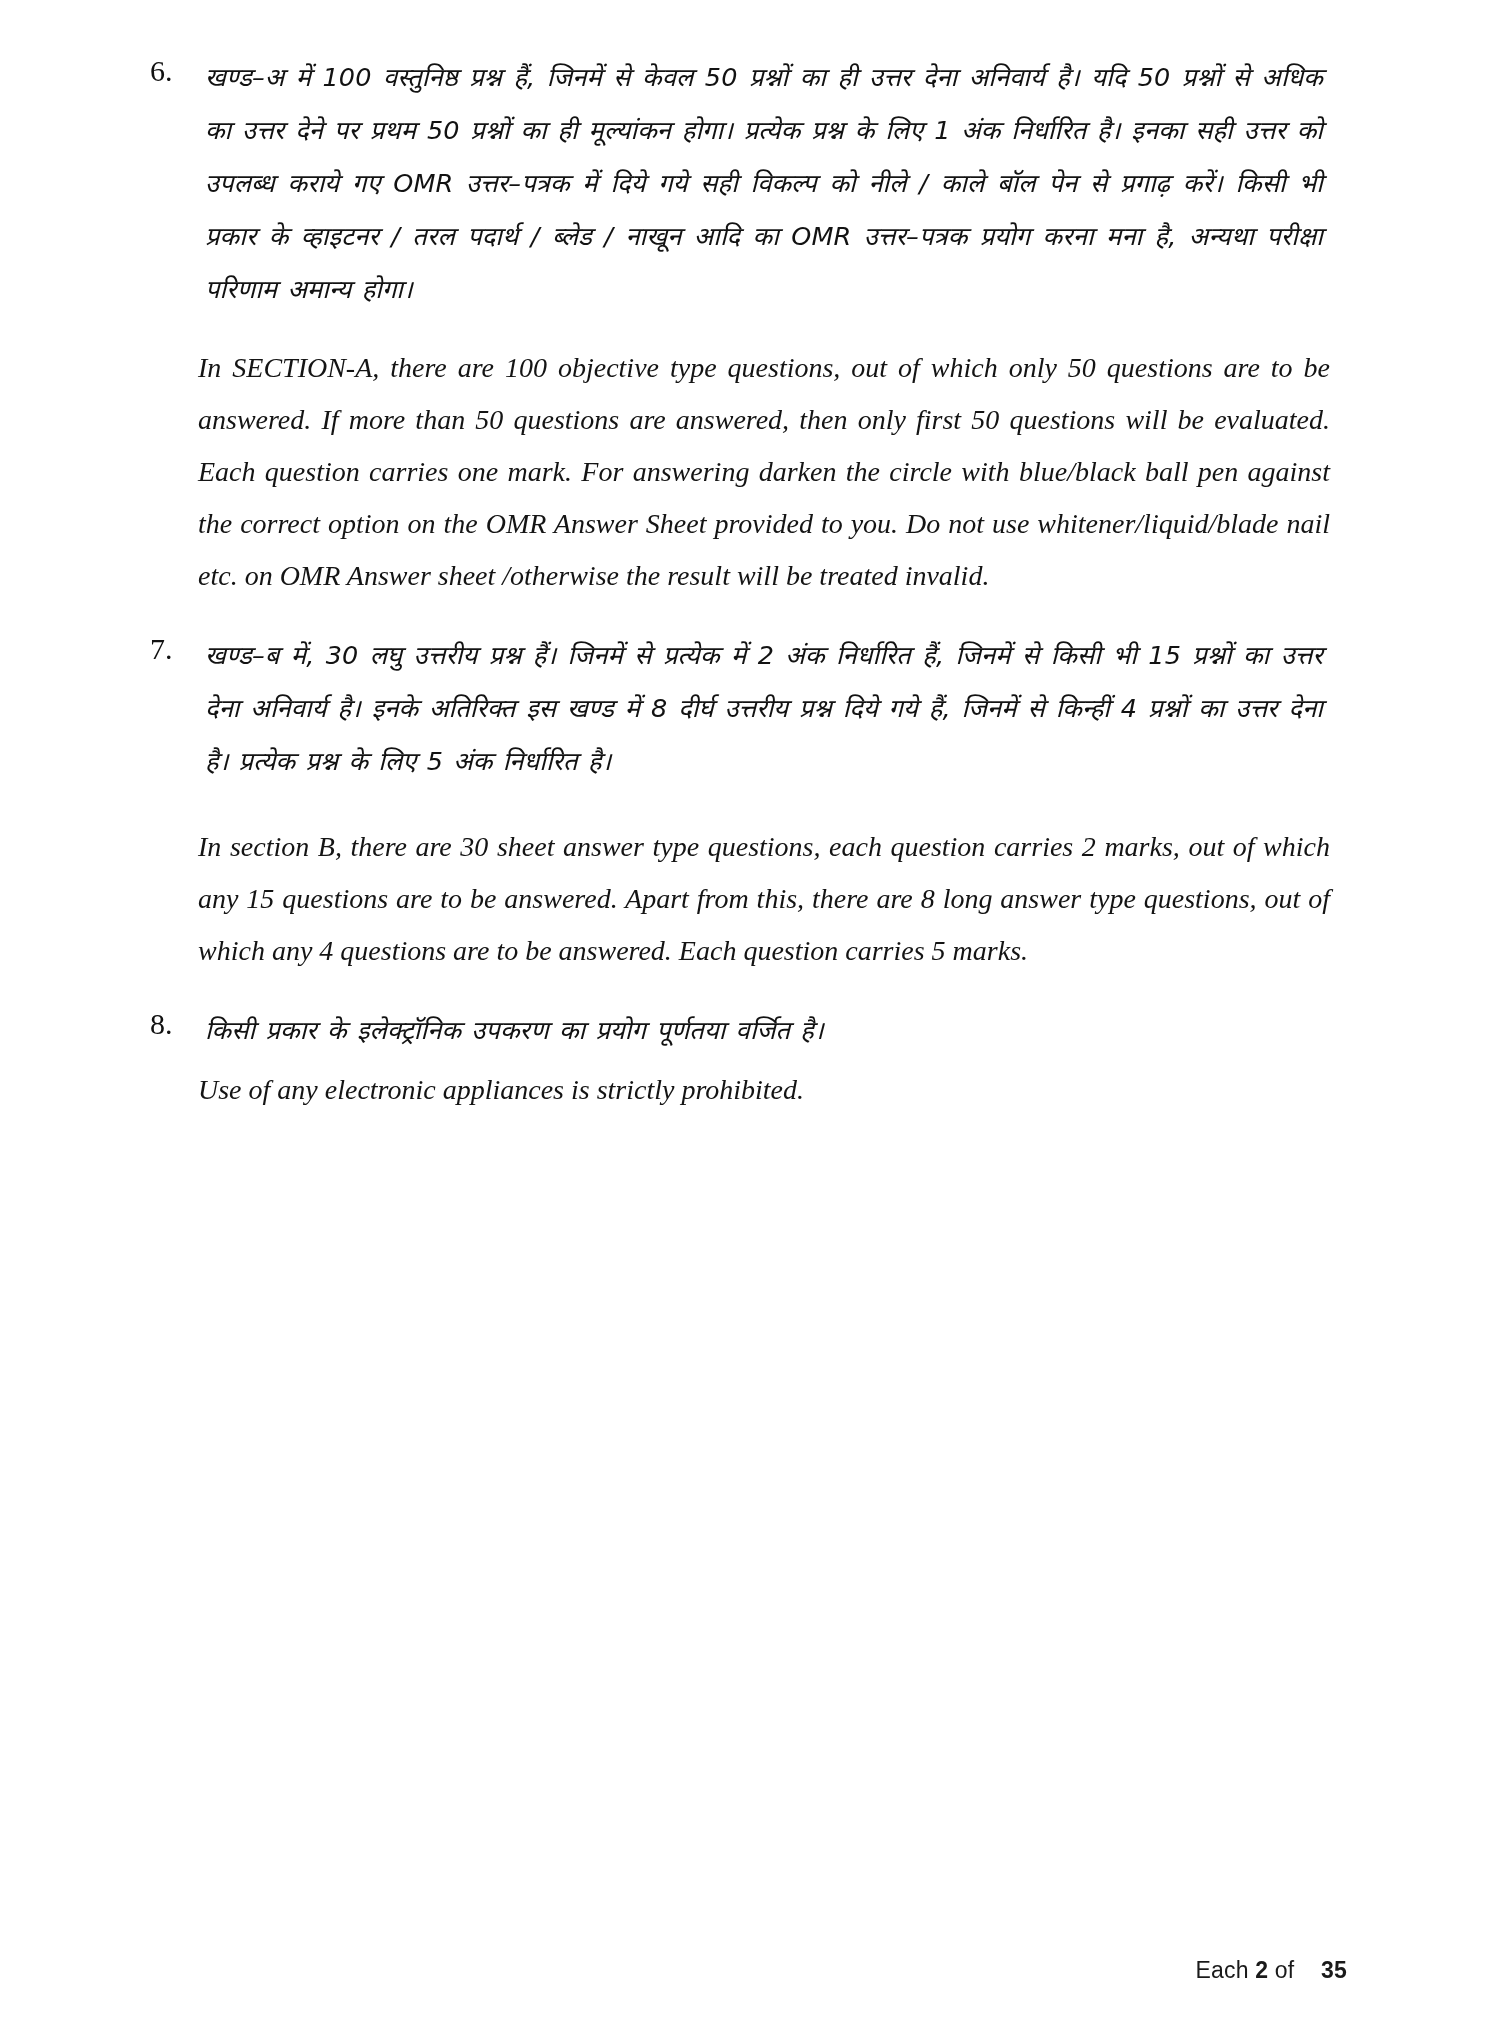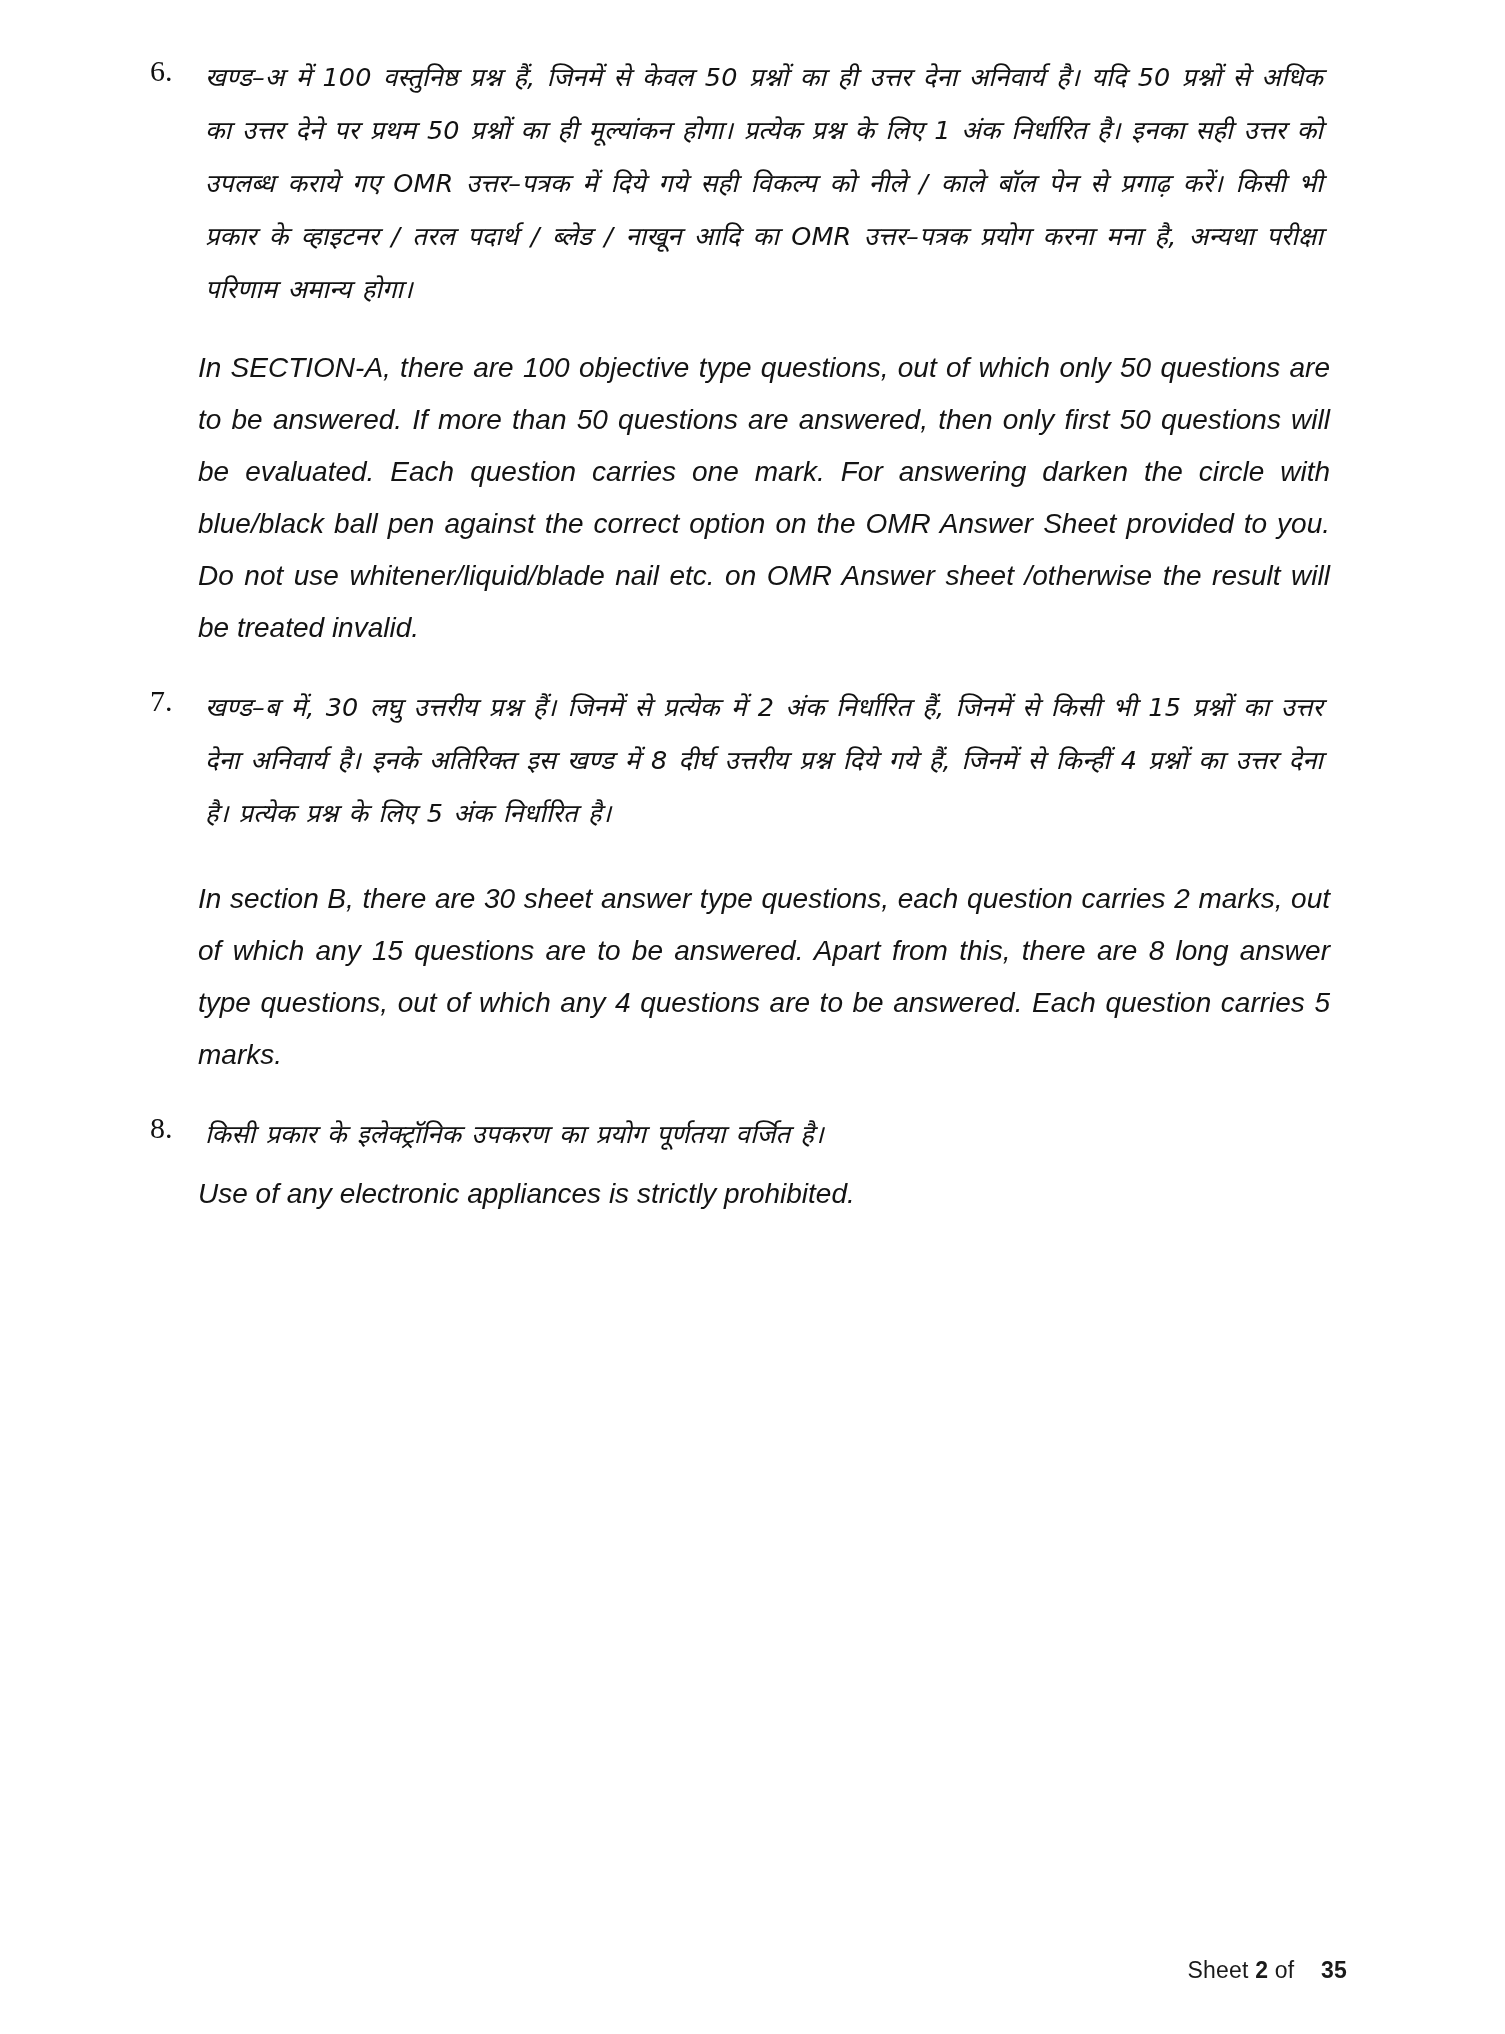--- a/index.html
+++ b/index.html
@@ -55,21 +55,21 @@
     text-align: justify;
     text-align-last: left;
     color: #121212;
     word-spacing: 2px;
     margin: 7px;
   }
   .hindi.narrow { text-align: center; }
 
   
   .english {
-    font-family: Liberation Sans, sans-serif;
+    font-family: Liberation Serif, serif;
     font-style: italic;
     font-size: 28px;
     line-height: 52px;
     text-align: justify;
     text-align-last: left;
     color: #141414;
     margin: 0;
   }
   .english.narrow { text-align: center; }
 
@@ -128,16 +128,16 @@
       <div class="item-number">8.</div>
       <div class="item-body">
         <p class="hindi narrow">किसी प्रकार के इलेक्ट्रॉनिक उपकरण का प्रयोग पूर्णतया वर्जित है।</p>
         <p class="english narrow">Use of any electronic appliances is strictly prohibited.</p>
       </div>
     </div>
 
   </div>
 
   <div class="footer">
-    <span class="pg-label">Sheet</span><span>&nbsp;</span><span class="pg-num">2</span><span>&nbsp;</span><span class="pg-of">of</span><span>&nbsp;</span><span class="pg-total">35</span>
+    <span class="pg-label">Each</span><span>&nbsp;</span><span class="pg-num">2</span><span>&nbsp;</span><span class="pg-of">of</span><span>&nbsp;</span><span class="pg-total">35</span>
   </div>
 
 </div>
 
 </body></html>

